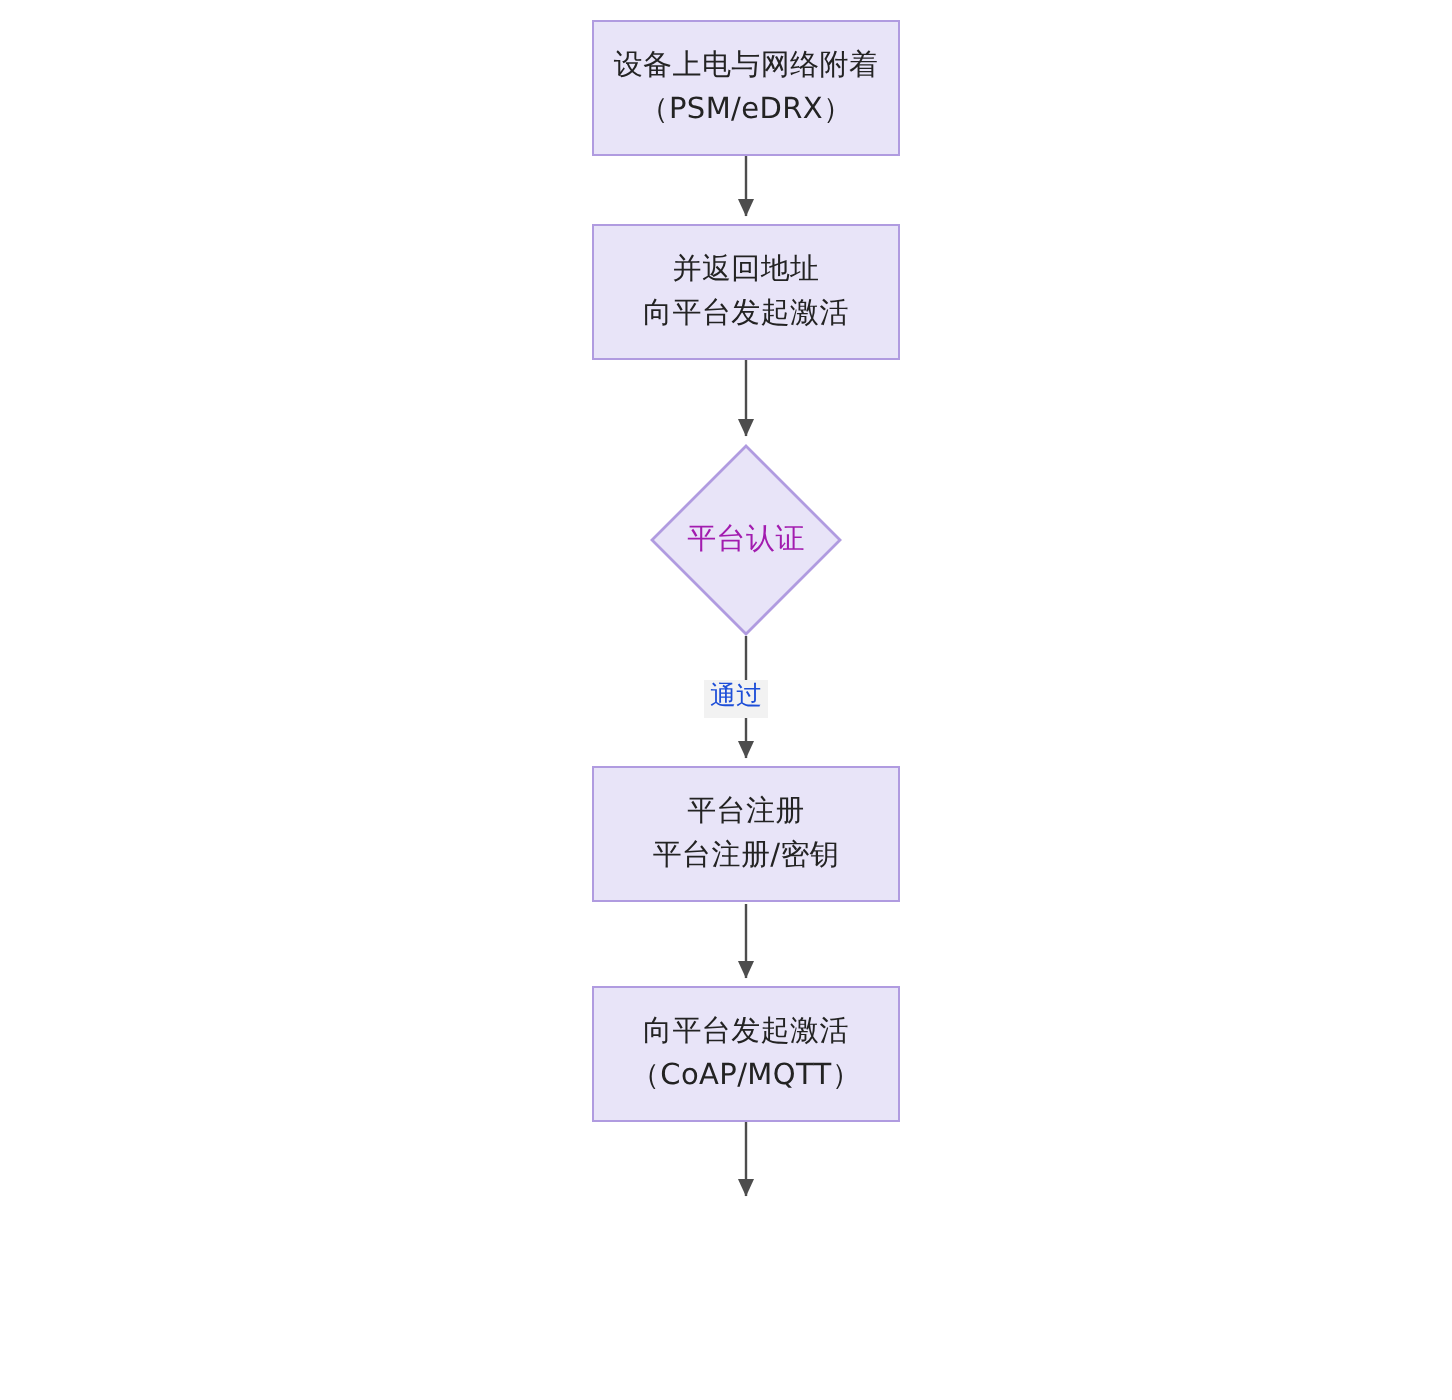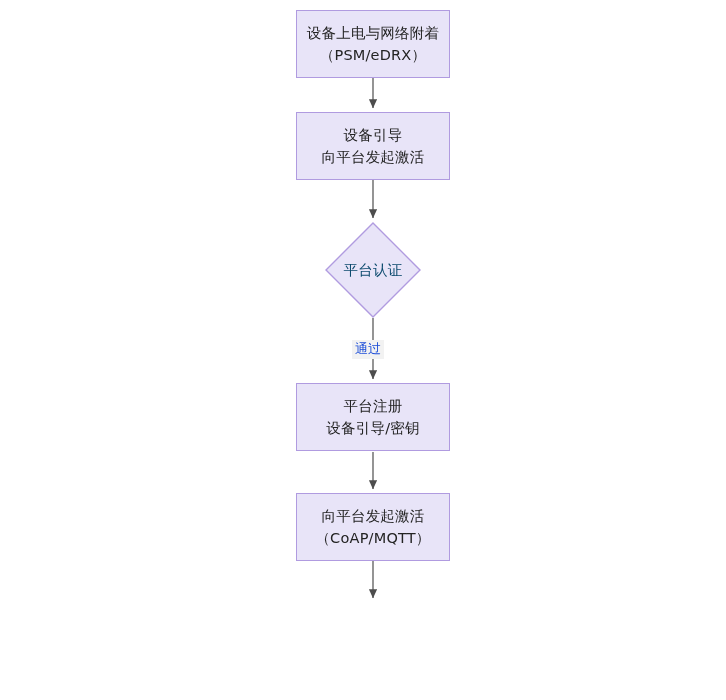--- a/index.html
+++ b/index.html
@@ -50,21 +50,21 @@
     position: absolute;
     left: 0;
     top: 0;
     width: 100%;
     height: 100%;
   }
   .diamond-text {
     position: relative;
     z-index: 2;
     font-size: 14.5px;
-    color: #0c4a6e;
+    color: #a21caf;
     white-space: pre-line;
   }
   .edge-label {
     position: absolute;
     background: #f2f2f2;
     color: #1d4ed8;
     font-size: 13px;
     line-height: 1.3;
     padding: 1px 3px;
     white-space: nowrap;
@@ -100,38 +100,38 @@
 
     <line x1="373" y1="561" x2="373" y2="598" stroke="#4d4d4d" stroke-width="1.2" marker-end="url(#arrowhead)"></line>
   </svg>
 
   <div class="node process" style="left:296px; top:10px; width:154px; height:68px;">
     <span class="node-label">设备上电与网络附着
 （PSM/eDRX）</span>
   </div>
 
   <div class="node process" style="left:296px; top:112px; width:154px; height:68px;">
-    <span class="node-label">设备引导
+    <span class="node-label">并返回地址
 向平台发起激活</span>
   </div>
 
   <div class="node decision" style="left:325px; top:222px; width:96px; height:96px;">
     <svg class="diamond-shape" viewBox="0 0 96 96" preserveAspectRatio="none">
       <polygon points="48,1 95,48 48,95 1,48" fill="#e8e4f8" stroke="#b09be0" stroke-width="1.4"></polygon>
     </svg>
     <span class="diamond-text">平台认证</span>
   </div>
 
   <div class="edge-label" style="left:352px; top:340px;">
     <span>通过</span>
   </div>
 
   <div class="node process" style="left:296px; top:383px; width:154px; height:68px;">
     <span class="node-label">平台注册
-设备引导/密钥</span>
+平台注册/密钥</span>
   </div>
 
   <div class="node process" style="left:296px; top:493px; width:154px; height:68px;">
     <span class="node-label">向平台发起激活
 （CoAP/MQTT）</span>
   </div>
 
 
 </div>
 

